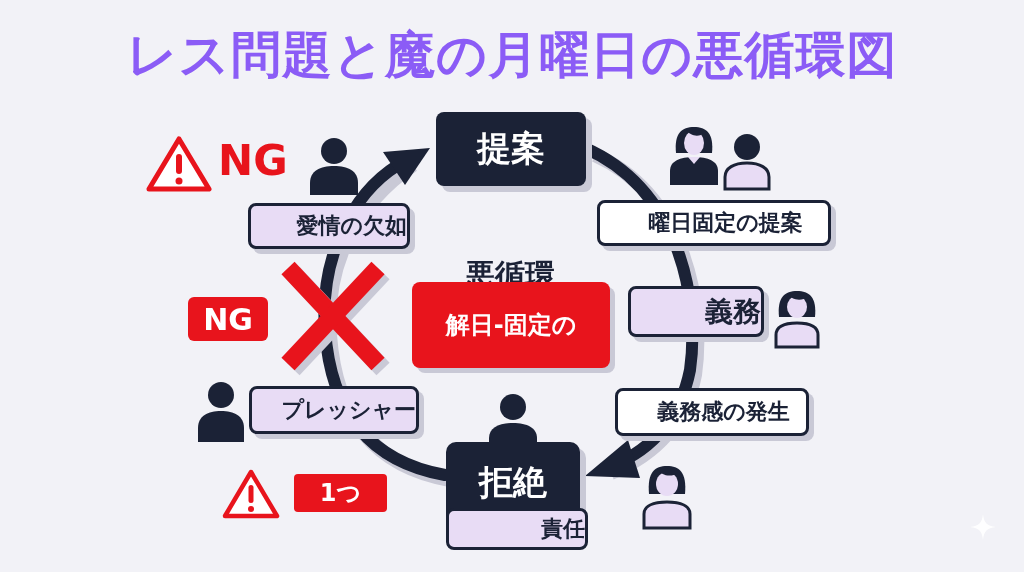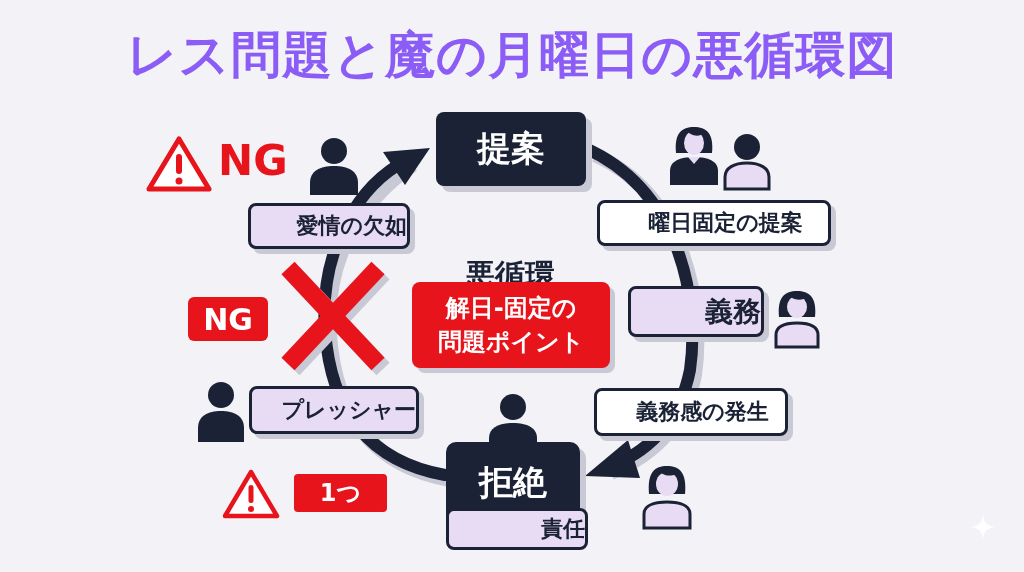--- a/index.html
+++ b/index.html
@@ -85,21 +85,20 @@
   <path d="M4 60 L4 48 C4 36 14 31 28 31 C42 31 52 36 52 48 L52 60 Z" fill="#1b2236"></path>
 </svg>
 
 <div class="box box-lilac" style="left:248px; top:203px; width:162px; height:46px; font-size:22px;">
   <span>愛情の欠如</span>
 </div>
 
 <div class="center-label" style="left:440px; top:232px; width:140px;margin-top:23px;">悪循環</div>
 <div class="problem-box" style="left:412px; top:282px; width:198px; height:86px;">
   <span>解日-固定の</span>
-  <span>問題ポイント</span>
 </div>
 
 <div class="box box-red" style="left:188px; top:297px; width:80px; height:44px; font-size:30px;">
   <span>NG</span>
 </div>
 <svg class="abs" style="left:270px; top:258px;" width="130" height="120" viewBox="0 0 130 120">
   <g transform="translate(5,5)" stroke="#c9c9d6" stroke-width="18">
     <line x1="18" y1="10" x2="108" y2="106"></line>
     <line x1="108" y1="10" x2="18" y2="106"></line>
   </g>
@@ -155,21 +154,21 @@
 <div class="box box-lilac" style="left:628px; top:286px; width:136px; height:51px; font-size:28px;">
   <span>義務</span>
 </div>
 <svg class="abs" style="left:773px; top:287px;" width="48" height="62" viewBox="0 0 48 62">
   <path d="M6 30 C4 10 12 4 24 4 C36 4 44 10 42 30 Z" fill="#1b2236"></path>
   <ellipse cx="24" cy="20" rx="10" ry="11" fill="#e8dcf5"></ellipse>
   <path d="M14 6 C18 14 30 14 34 10 L34 6 Z" fill="#1b2236"></path>
   <path d="M3 60 L3 48 C3 40 11 36 24 36 C37 36 45 40 45 48 L45 60 Z" fill="#e8dcf5" stroke="#1b2236" stroke-width="3"></path>
 </svg>
 
-<div class="box box-white" style="left:594px; top:388px; width:194px; height:48px; font-size:22px;">
+<div class="box box-white" style="left:615px; top:388px; width:194px; height:48px; font-size:22px;">
   <span>義務感の発生</span>
 </div>
 
 <svg class="abs" style="left:641px; top:462px;" width="52" height="68" viewBox="0 0 52 68">
   <path d="M8 32 C6 10 14 4 26 4 C38 4 46 10 44 32 Z" fill="#1b2236"></path>
   <ellipse cx="26" cy="22" rx="11" ry="12" fill="#e8dcf5"></ellipse>
   <path d="M16 6 C20 15 32 15 36 11 L36 6 Z" fill="#1b2236"></path>
   <path d="M3 66 L3 52 C3 44 12 40 26 40 C40 40 49 44 49 52 L49 66 Z" fill="#e8dcf5" stroke="#1b2236" stroke-width="3"></path>
 </svg>
 

